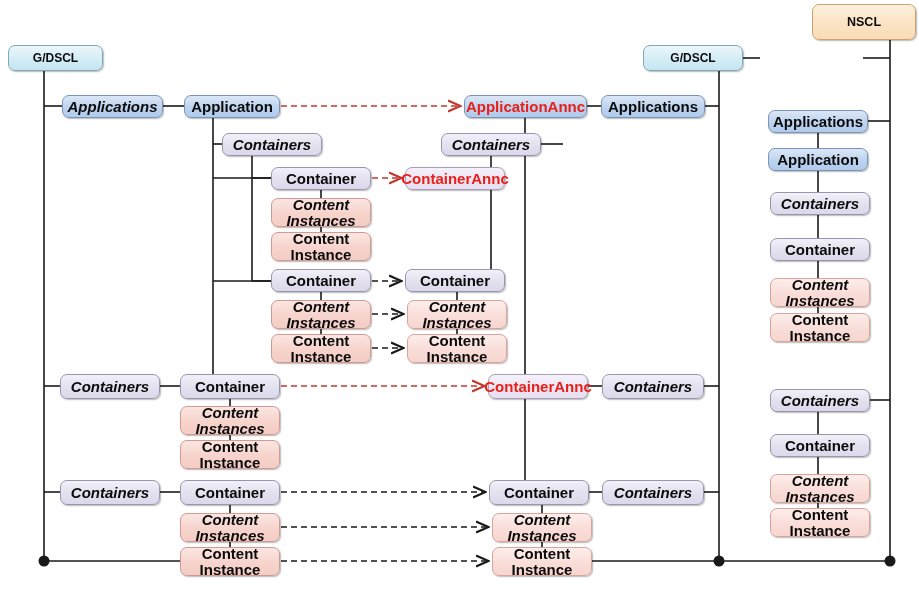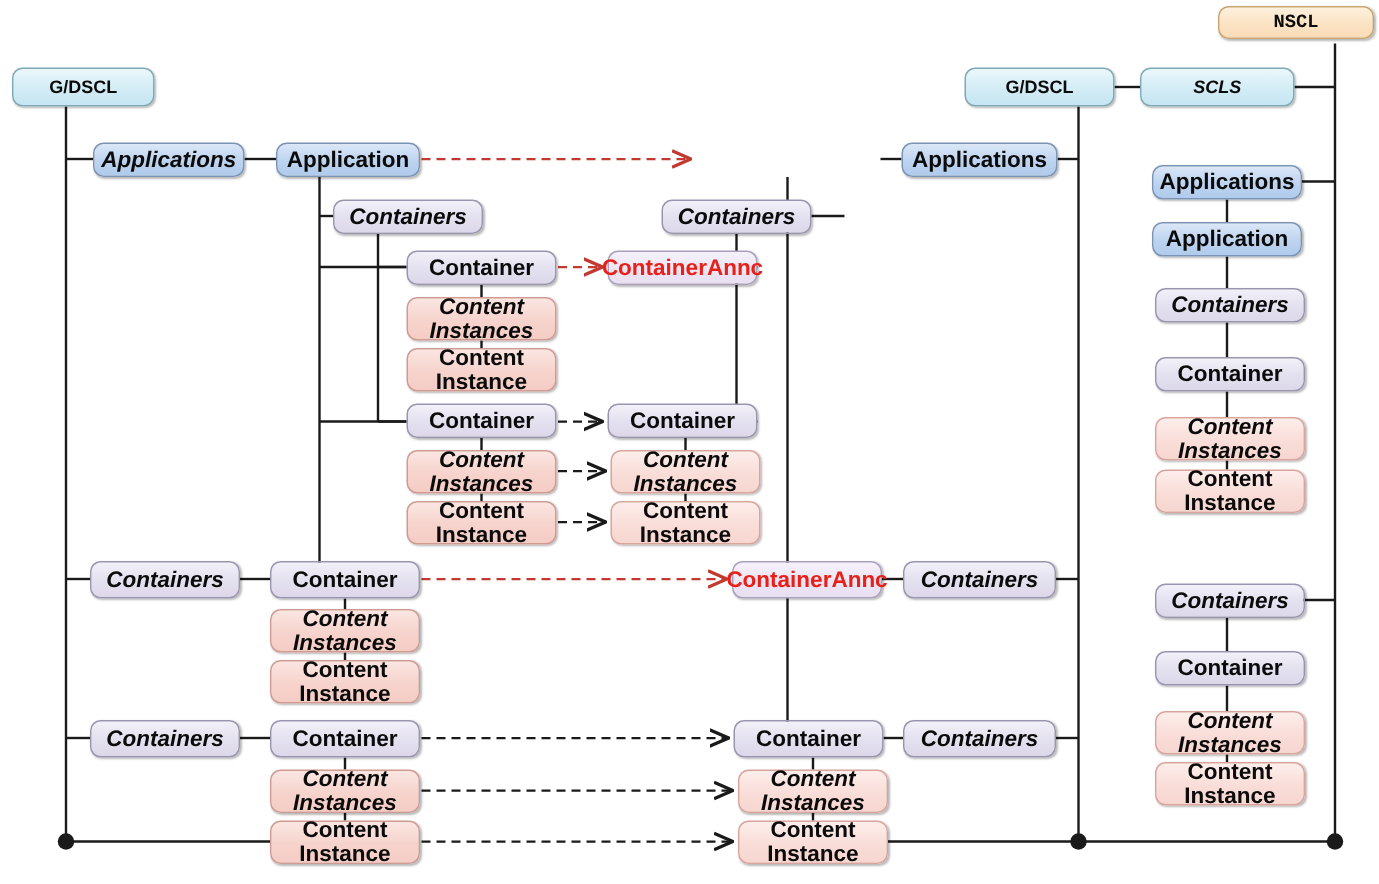--- a/index.html
+++ b/index.html
@@ -143,20 +143,21 @@
     <g fill="#1a1a1a">
       <circle cx="44" cy="561" r="5.5"></circle>
       <circle cx="719" cy="561" r="5.5"></circle>
       <circle cx="890" cy="561" r="5.5"></circle>
     </g>
   </svg>
 
 <div class="node sk-cyan b" style="left: 8px; top: 45px; width: 95px; height: 26px;">G/DSCL</div>
     <div class="node sk-blue i" style="left: 62px; top: 95px; width: 101px; height: 23px;">Applications</div>
     <div class="node sk-blue b" style="left: 184px; top: 95px; width: 96px; height: 23px;">Application</div>
+    <div class="node sk-blue red" style="left: 464px; top: 95px; width: 123px; height: 23px;">ApplicationAnnc</div>
     <div class="node sk-blue b" style="left: 601px; top: 95px; width: 104px; height: 23px;">Applications</div>
     <div class="node sk-lilac i" style="left: 222px; top: 133px; width: 100px; height: 23px;">Containers</div>
     <div class="node sk-lilac i" style="left: 441px; top: 133px; width: 100px; height: 23px;">Containers</div>
     <div class="node sk-lilac b" style="left: 271px; top: 167px; width: 100px; height: 23px;">Container</div>
     <div class="node sk-annc red" style="left: 405px; top: 167px; width: 100px; height: 23px;">ContainerAnnc</div>
     <div class="node sk-pink i" style="left: 271px; top: 198px; width: 100px; height: 29px;">Content
 Instances</div>
     <div class="node sk-pink b" style="left: 271px; top: 232px; width: 100px; height: 29px;">Content
 Instance</div>
     <div class="node sk-lilac b" style="left: 271px; top: 269px; width: 100px; height: 23px;">Container</div>
@@ -183,22 +184,21 @@
     <div class="node sk-lilac i" style="left: 602px; top: 480px; width: 102px; height: 25px;">Containers</div>
     <div class="node sk-pink i" style="left: 180px; top: 513px; width: 100px; height: 29px;">Content
 Instances</div>
     <div class="node sk-pinklight i" style="left: 492px; top: 513px; width: 100px; height: 29px;">Content
 Instances</div>
     <div class="node sk-pink b" style="left: 180px; top: 547px; width: 100px; height: 29px;">Content
 Instance</div>
     <div class="node sk-pinklight b" style="left: 492px; top: 547px; width: 100px; height: 29px;">Content
 Instance</div>
     <div class="node sk-cyan b" style="left: 643px; top: 45px; width: 100px; height: 26px;">G/DSCL</div>
-    <div class="node sk-cyan i" style="left: 760px; top: 45px; width: 103px; height: 26px;">SCLS</div>
-    <div class="node sk-orange b" style="left: 812px; top: 4px; width: 104px; height: 22px; font-family: Liberation Mono, monospace;">NSCL</div>
+    <div class="node sk-orange b" style="left: 812px; top: 4px; width: 104px; height: 36px;">NSCL</div>
     <div class="node sk-blue b" style="left: 768px; top: 110px; width: 100px; height: 23px;">Applications</div>
     <div class="node sk-blue b" style="left: 768px; top: 148px; width: 100px; height: 23px;">Application</div>
     <div class="node sk-lilac i" style="left: 770px; top: 192px; width: 100px; height: 23px;">Containers</div>
     <div class="node sk-lilac b" style="left: 770px; top: 238px; width: 100px; height: 23px;">Container</div>
     <div class="node sk-pinklight i" style="left: 770px; top: 278px; width: 100px; height: 29px;">Content
 Instances</div>
     <div class="node sk-pinklight b" style="left: 770px; top: 313px; width: 100px; height: 29px;">Content
 Instance</div>
     <div class="node sk-lilac i" style="left: 770px; top: 389px; width: 100px; height: 23px;">Containers</div>
     <div class="node sk-lilac b" style="left: 770px; top: 434px; width: 100px; height: 23px;">Container</div>

